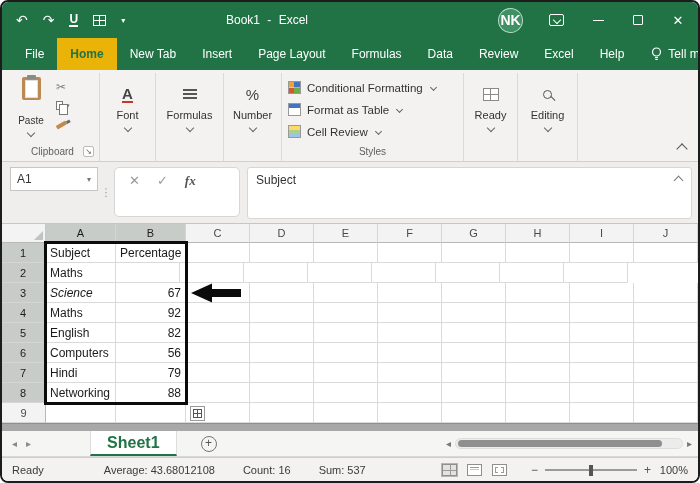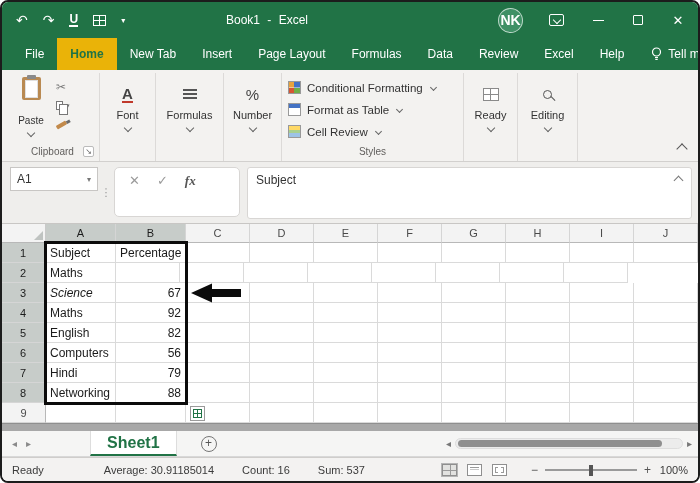--- a/index.html
+++ b/index.html
@@ -472,21 +472,21 @@
       <span class="hs-btn">◂</span>
       <div class="hs-track">
           <div class="hs-thumb"></div>
         </div>
       <span class="hs-btn">▸</span>
     </div>
   </div>
 
   <div class="statusbar">
     <span class="sb-mode">Ready</span>
-    <span class="sb-stat">Average: 30.91185014</span>
+    <span class="sb-stat">Average: 43.68012108</span>
     <span class="sb-stat">Count: 16</span>
     <span class="sb-stat">Sum: 537</span>
     <div class="sb-right">
       <span class="vicon normal"></span>
       <span class="vicon page"></span>
       <span class="vicon break"></span>
       <span class="zoomer">
         <span class="zbtn">−</span>
         <span class="zoom-track">
             <span class="zoom-thumb"></span>

